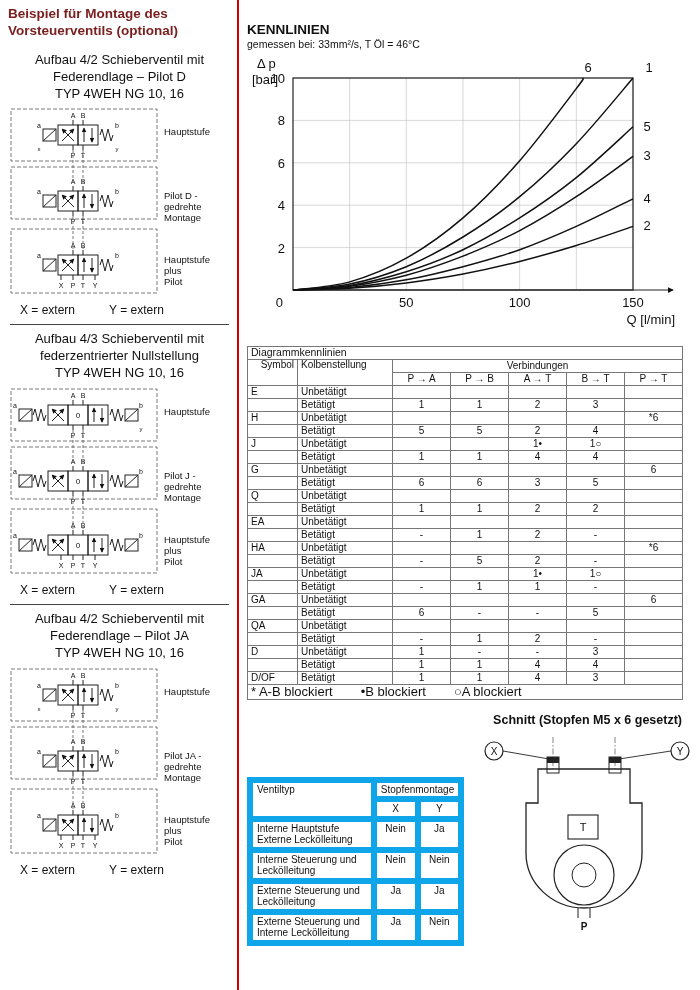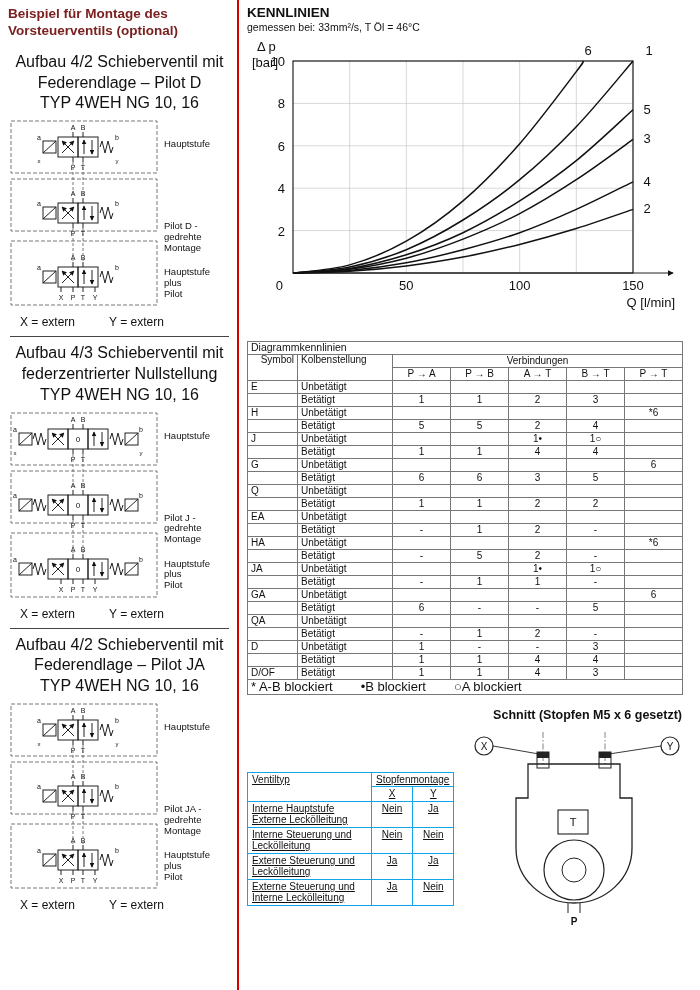--- a/index.html
+++ b/index.html
@@ -7,48 +7,48 @@
   body {
     width:700px; height:990px; background:#ffffff; color:#111;
     font-family:"Liberation Sans", sans-serif;
   }
   .page { position:relative; width:700px; height:990px; background:#fff; overflow:hidden; }
   .divider { position:absolute; left:237px; top:0; width:2px; height:990px; background:#d40000; }
 
   
   .left { position:absolute; left:0; top:0; width:237px; padding:6px 6px 0 8px; }
   .page-title { font-weight:bold; font-size:13.5px; line-height:1.25; color:#7a2020; white-space:pre-line; margin-bottom:12px; }
-  .sec-head { font-size:16px; line-height:1.3; text-align:center; white-space:pre-line; margin:6px 0 3px 0; }
+  .sec-head { font-size:13px; line-height:1.3; text-align:center; white-space:pre-line; margin:6px 0 3px 0; }
   .diag { position:relative; height:198px; }
   .diag svg { position:absolute; left:0; top:0; }
   .caps { position:absolute; left:156px; top:0; width:72px; font-size:9.5px; line-height:1.15; }
   .cap { position:absolute; white-space:pre-line; }
-  .cap1 { top:22px; } .cap2 { top:104px; } .cap3 { top:150px; }
+  .cap1 { top:22px; } .cap2 { top:86px; } .cap3 { top:150px; }
   .extern { display:flex; gap:34px; font-size:12px; padding-left:12px; height:14px;text-align:center; }
   .sep { border:0; border-top:1px solid #444; margin:7px 2px 4px 2px; }
 
   
-  .right { position:absolute; left:241px; top:0; width:459px; padding:5px 4px 0 6px; }
+  .right { position:absolute; left:241px; top:0; width:459px; padding:22px 4px 0 6px; }
   .kenn-title { font-size:13.5px; font-weight:bold; margin:0 0 1px 0; }
   .kenn-sub { font-size:10.5px; margin:0 0 2px 0; }
 
-  table.kt { border-collapse:collapse; margin-top:20px; font-size:10px; }
+  table.kt { border-collapse:collapse; margin-top:8px; font-size:10px; }
   .kt td { border:1px solid #777; padding:0 3px; height:13px; line-height:1.05; vertical-align:middle; }
   .kt td.c { text-align:center; }
   .kt td.tt { font-size:10.5px; }
   .kt td.w1 { width:50px; vertical-align:top;text-align:right; }
   .kt td.w2 { width:95px; vertical-align:top; }
   .kt td.w3 { width:58px; }
   .kt td.ft { font-size:13px; height:13px; }
   .kt .ft span { margin-right:28px; }
 
   .schnitt-head { font-weight:bold; font-size:12.5px; text-align:right; margin:13px 14px 2px 0; }
   .bottom { display:flex; gap:14px; margin-top:0; }
   table.vt { border-collapse:collapse; font-size:10px; margin-top:48px; height:1px; }
-  .vt td { border:1px solid #0ea5e9; padding:1px 4px; vertical-align:top; white-space:pre-line; line-height:1.15;text-decoration:underline; }
+  .vt td { border:6px solid #0ea5e9; padding:1px 4px; vertical-align:top; white-space:pre-line; line-height:1.15; }
   .vt td.c { text-align:center; }
   .vt td.vh { width:124px; }
   .vt td.wxy { width:40px; }
 
   svg text { font-family:"Liberation Sans", sans-serif; }
 </style>
 </head>
 <body>
 
 <svg width="0" height="0" style="position:absolute" aria-hidden="true">

